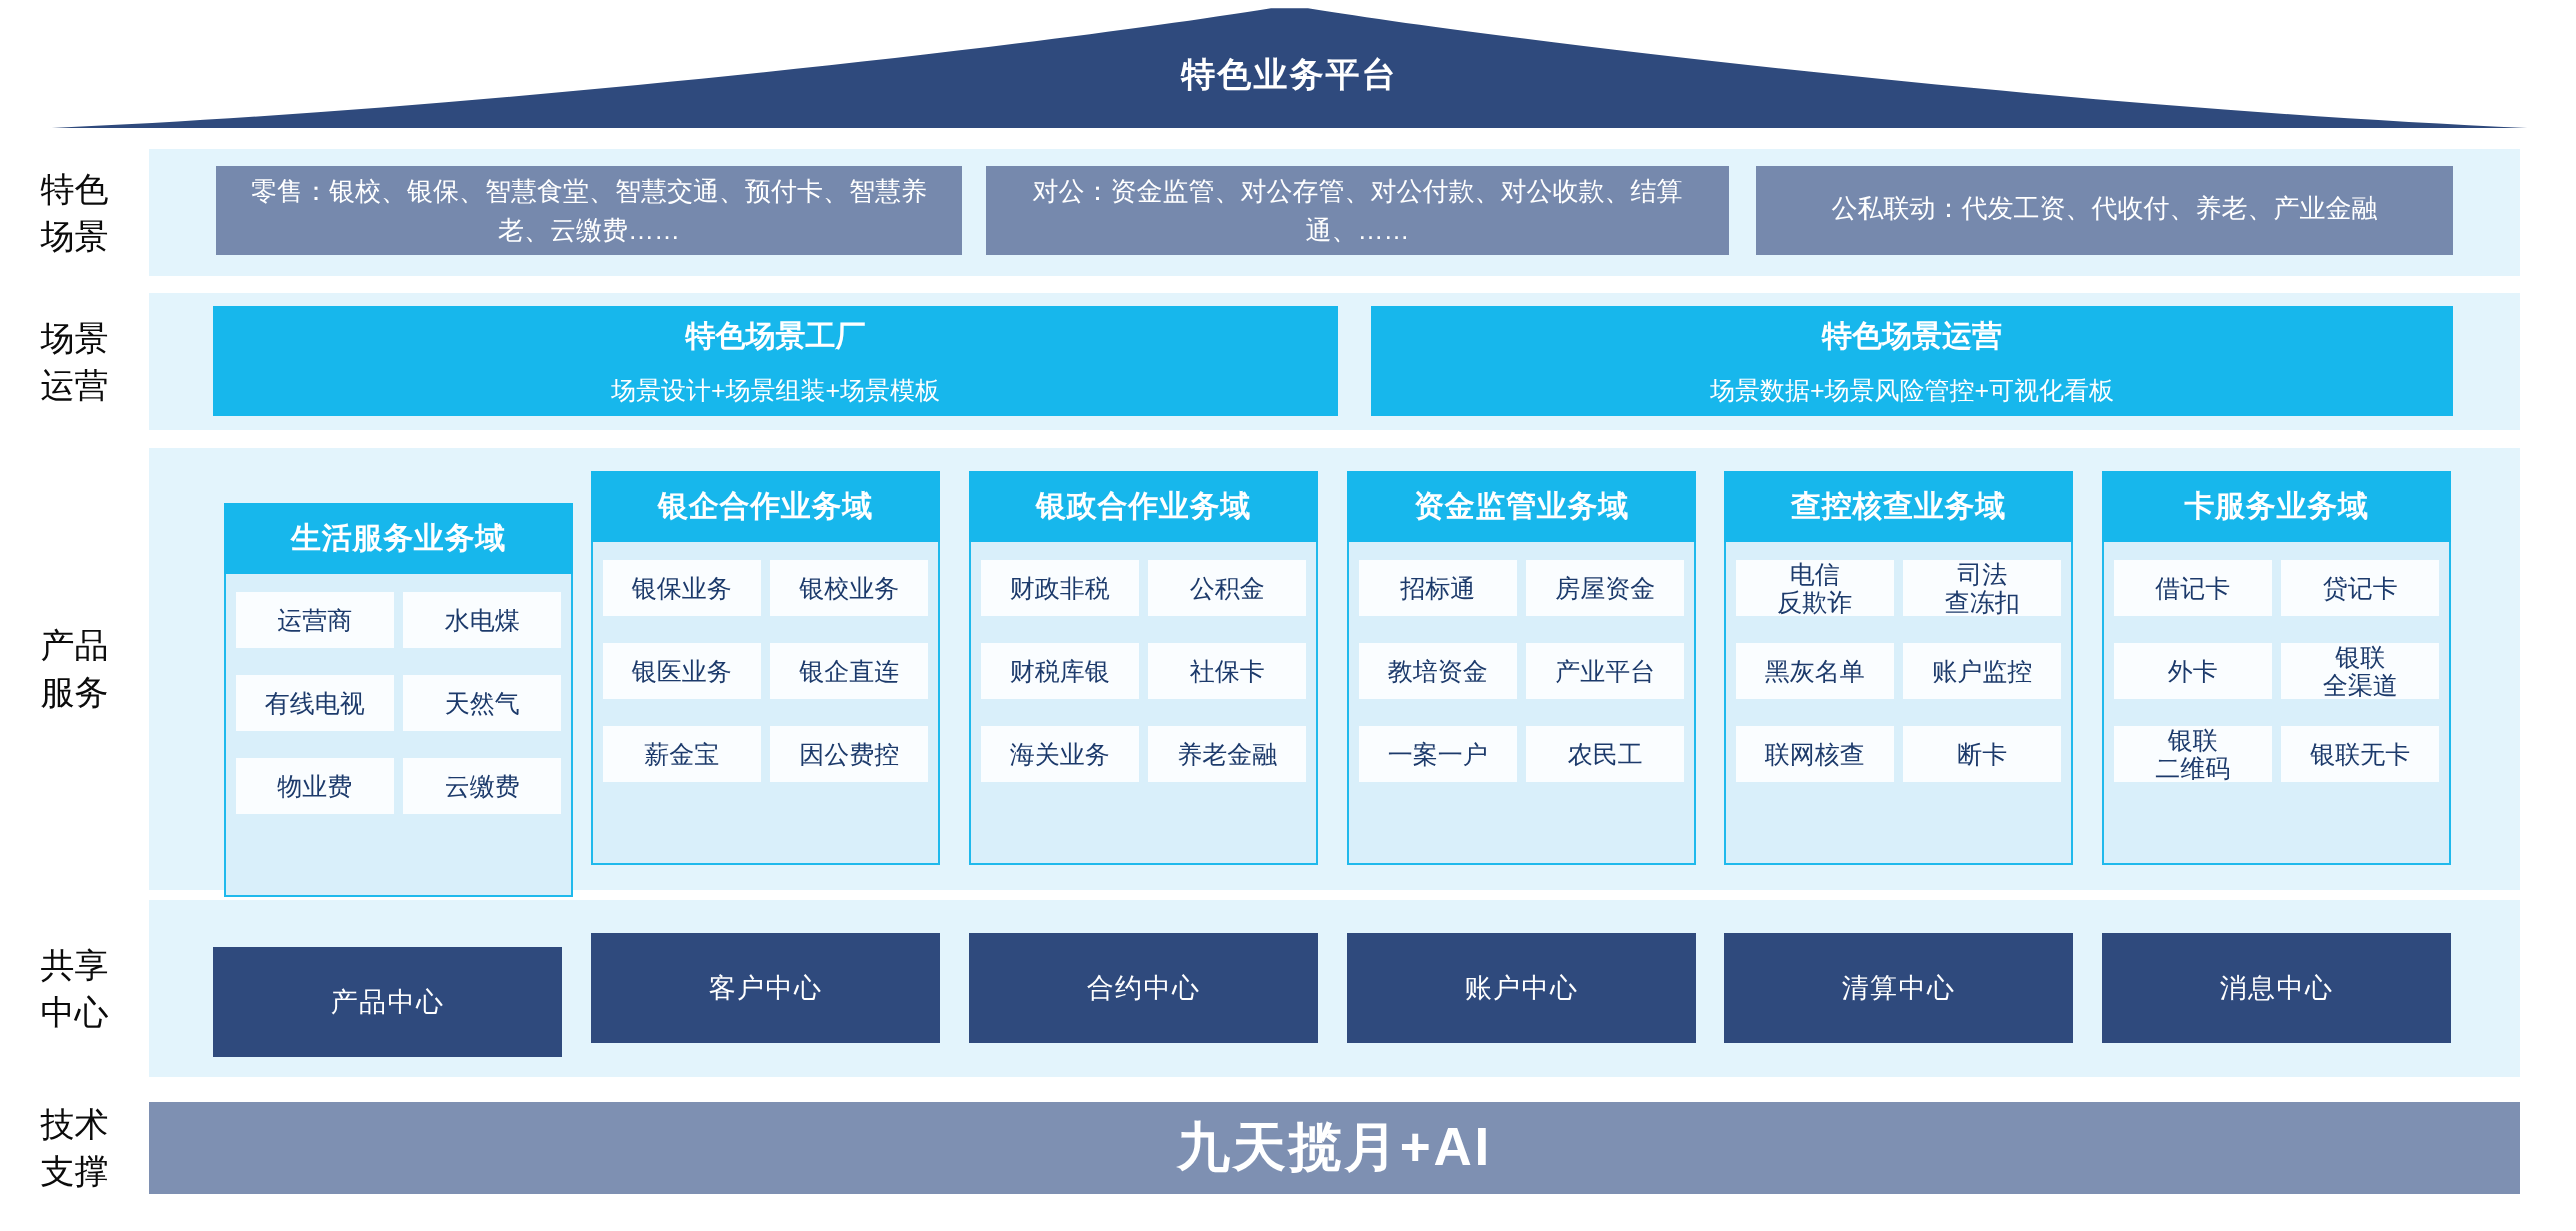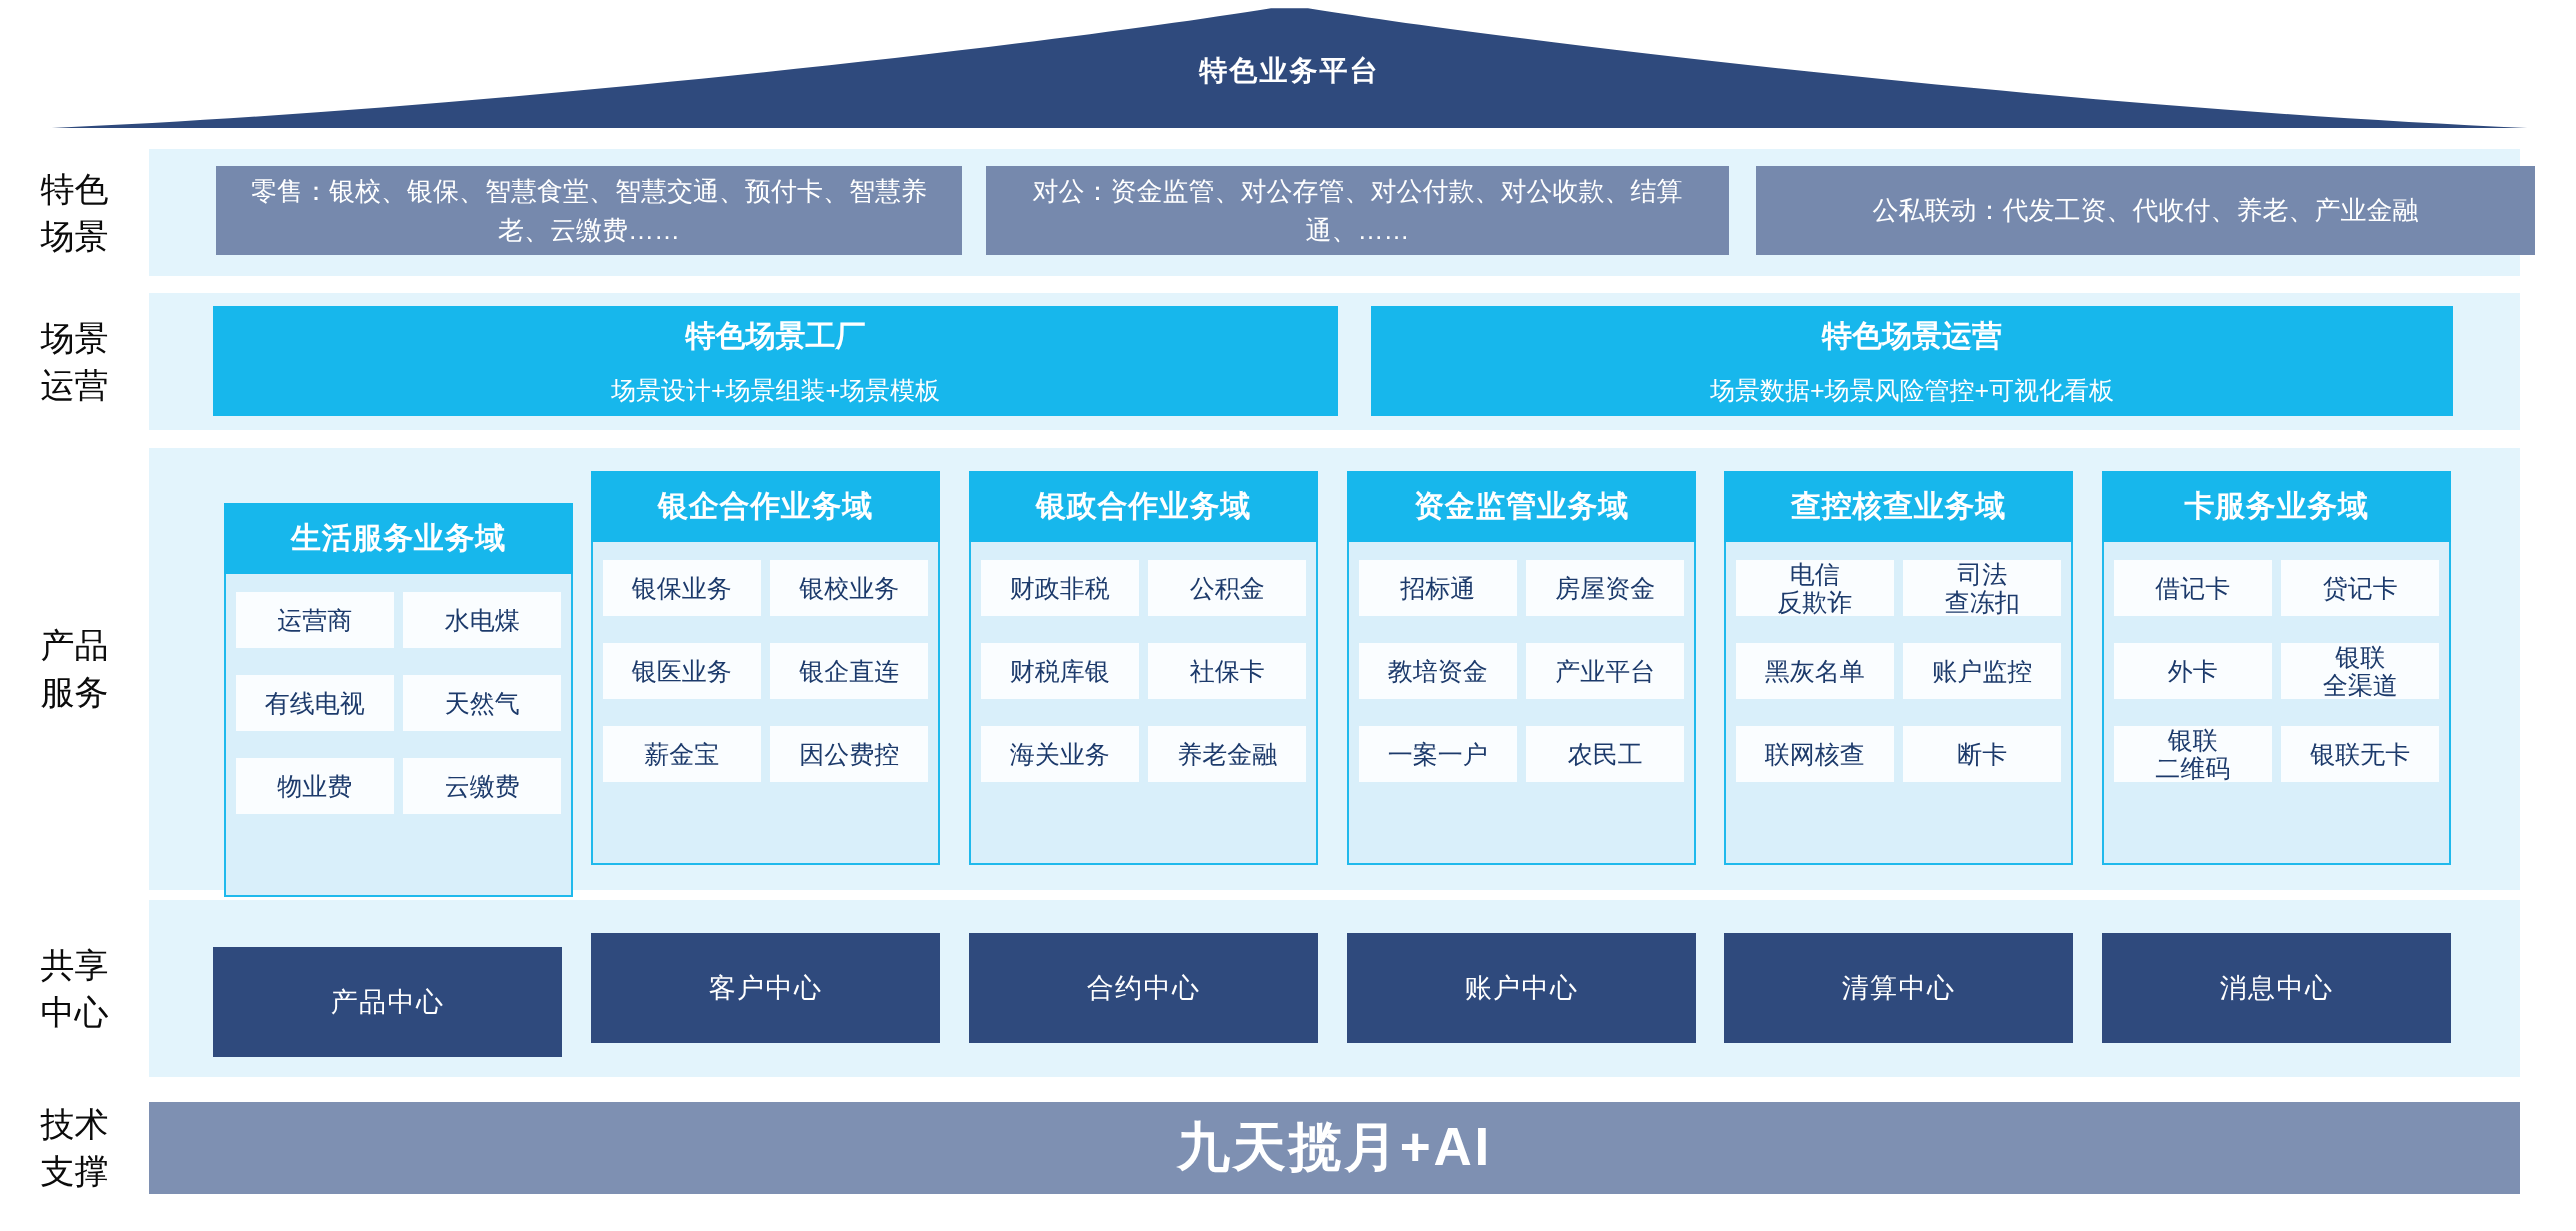--- a/index.html
+++ b/index.html
@@ -9,21 +9,21 @@
     background:#ffffff;
     font-family:"Liberation Sans","DejaVu Sans",sans-serif;
     overflow:hidden;
   }
   
   .roof{position:absolute;left:40px;top:0;width:2499px;height:130px;}
   .roof svg{position:absolute;left:0;top:0;display:block;}
   .roof-title{
     position:absolute;left:0;right:0;top:52px;
     text-align:center;color:#ffffff;
-    font-size:28px;font-weight:bold;letter-spacing:2.1px;
+    font-size:34px;font-weight:bold;letter-spacing:2.1px;
   }
   
   .side-label{
     position:absolute;left:0;width:149px;
     display:flex;align-items:center;justify-content:center;
     color:#0b0b0b;font-size:34px;font-weight:500;
     line-height:1.38;text-align:center;white-space:pre-line;
   }
   
   .band{position:absolute;left:149px;width:2371px;background:#e3f4fc;}
@@ -102,21 +102,21 @@
   <div class="side-label" style="top:1102px;height:92px;">技术
 支撑</div>
 
   <div class="band" style="top:149px;height:127px;"></div>
   <div class="band" style="top:293px;height:137px;"></div>
   <div class="band" style="top:448px;height:442px;"></div>
   <div class="band" style="top:900px;height:177px;"></div>
 
   <div class="scene-box" style="left:216px;width:746px;">零售：银校、银保、智慧食堂、智慧交通、预付卡、智慧养老、云缴费……</div>
   <div class="scene-box" style="left:986px;width:743px;">对公：资金监管、对公存管、对公付款、对公收款、结算通、……</div>
-  <div class="scene-box" style="left:1756px;width:779px;">公私联动：代发工资、代收付、养老、产业金融</div>
+  <div class="scene-box" style="left:1756px;width:697px;font-family:Liberation Mono, monospace;">公私联动：代发工资、代收付、养老、产业金融</div>
 
   <div class="op-box" style="left:213px;width:1125px;">
     <div class="op-title">特色场景工厂</div>
     <div class="op-subtitle">场景设计+场景组装+场景模板</div>
   </div>
   <div class="op-box" style="left:1371px;width:1082px;">
     <div class="op-title">特色场景运营</div>
     <div class="op-subtitle">场景数据+场景风险管控+可视化看板</div>
   </div>
 

